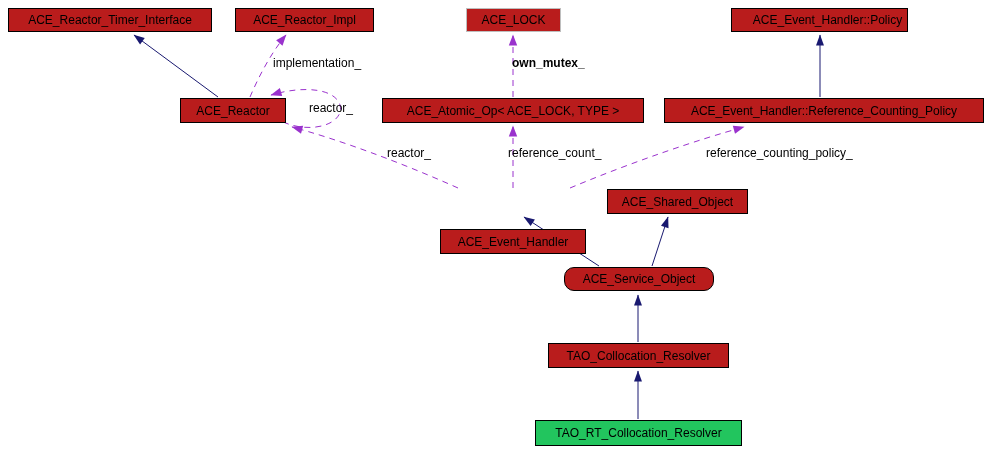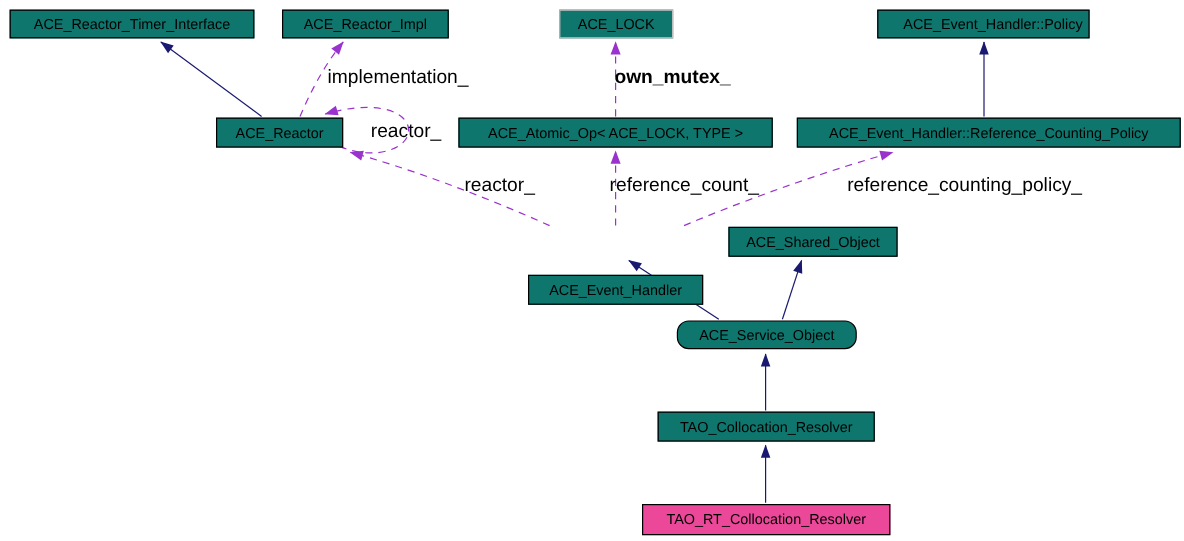--- a/index.html
+++ b/index.html
@@ -8,35 +8,35 @@
     width:987px;height:451px;
     background:#ffffff;
     font-family:"Liberation Sans", sans-serif;
     overflow:hidden;
   }
   #edges{position:absolute;left:0;top:0;width:987px;height:451px;}
   .node{
     position:absolute;
     box-sizing:border-box;
     border:1px solid #000000;
-    background:#0f766e;
+    background:#b91c1c;
     color:#000000;
     font-size:12px;
     line-height:1;
     display:flex;
     align-items:center;
     justify-content:center;
     white-space:nowrap;
     cursor:pointer;
   }
   .node.external{border-color:#bebebe;cursor:default;}
-  .node.current{background:#ec4899;cursor:default;}
+  .node.current{background:#22c55e;cursor:default;}
   .edge-label{
     position:absolute;
-    font-size:16px;
+    font-size:12px;
     color:#000000;
     white-space:nowrap;
     line-height:1;
   }
 </style>
 </head>
 <body>
 
 <div id="canvas">
 

